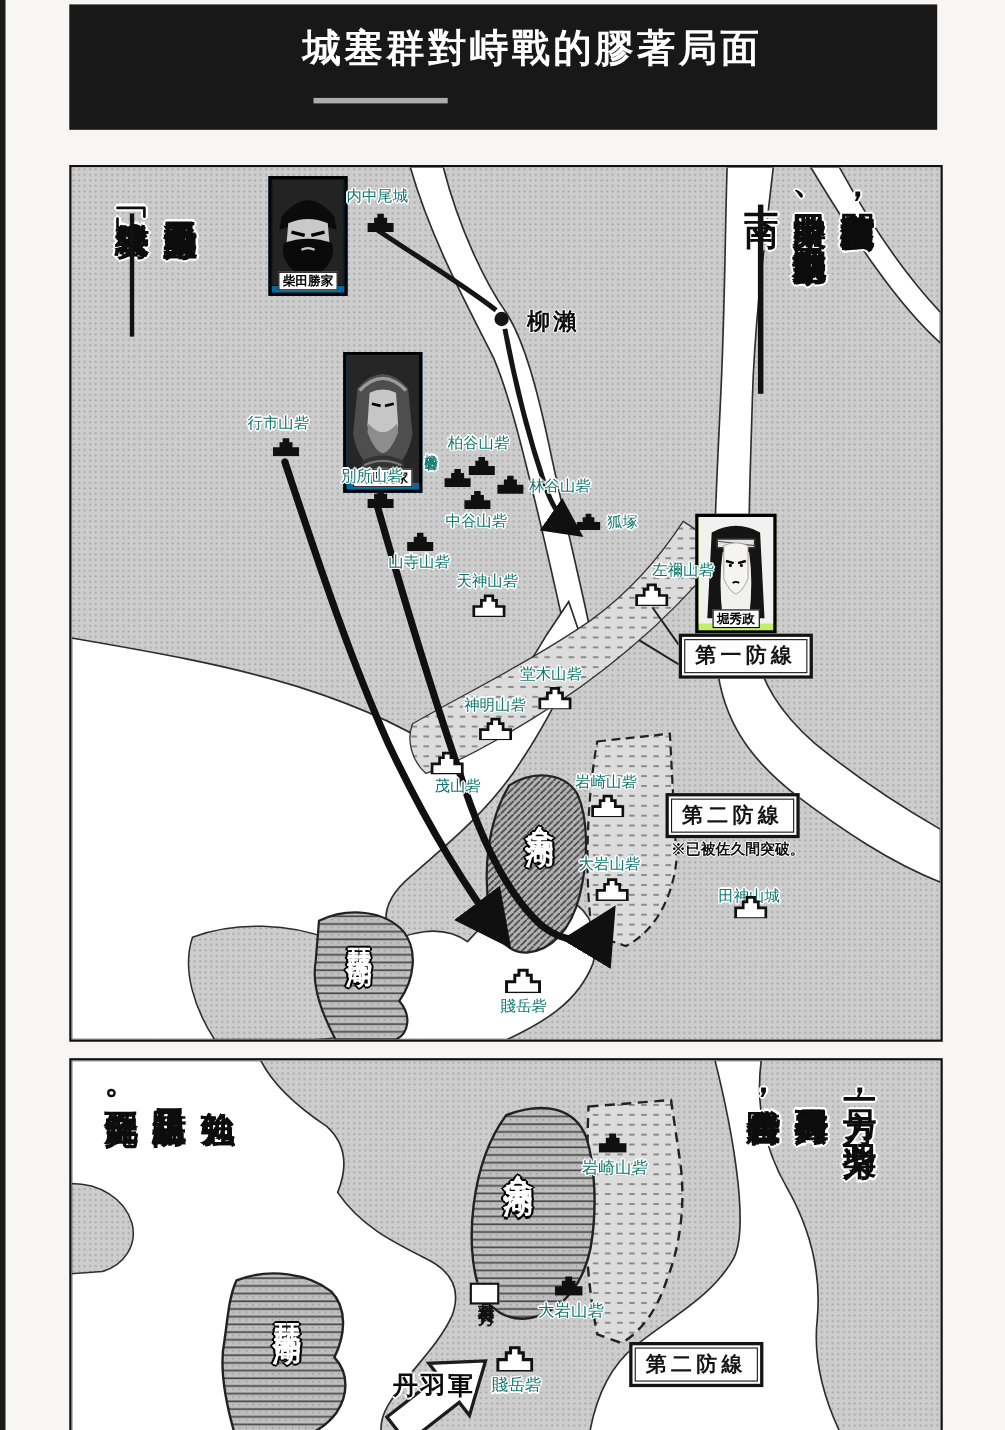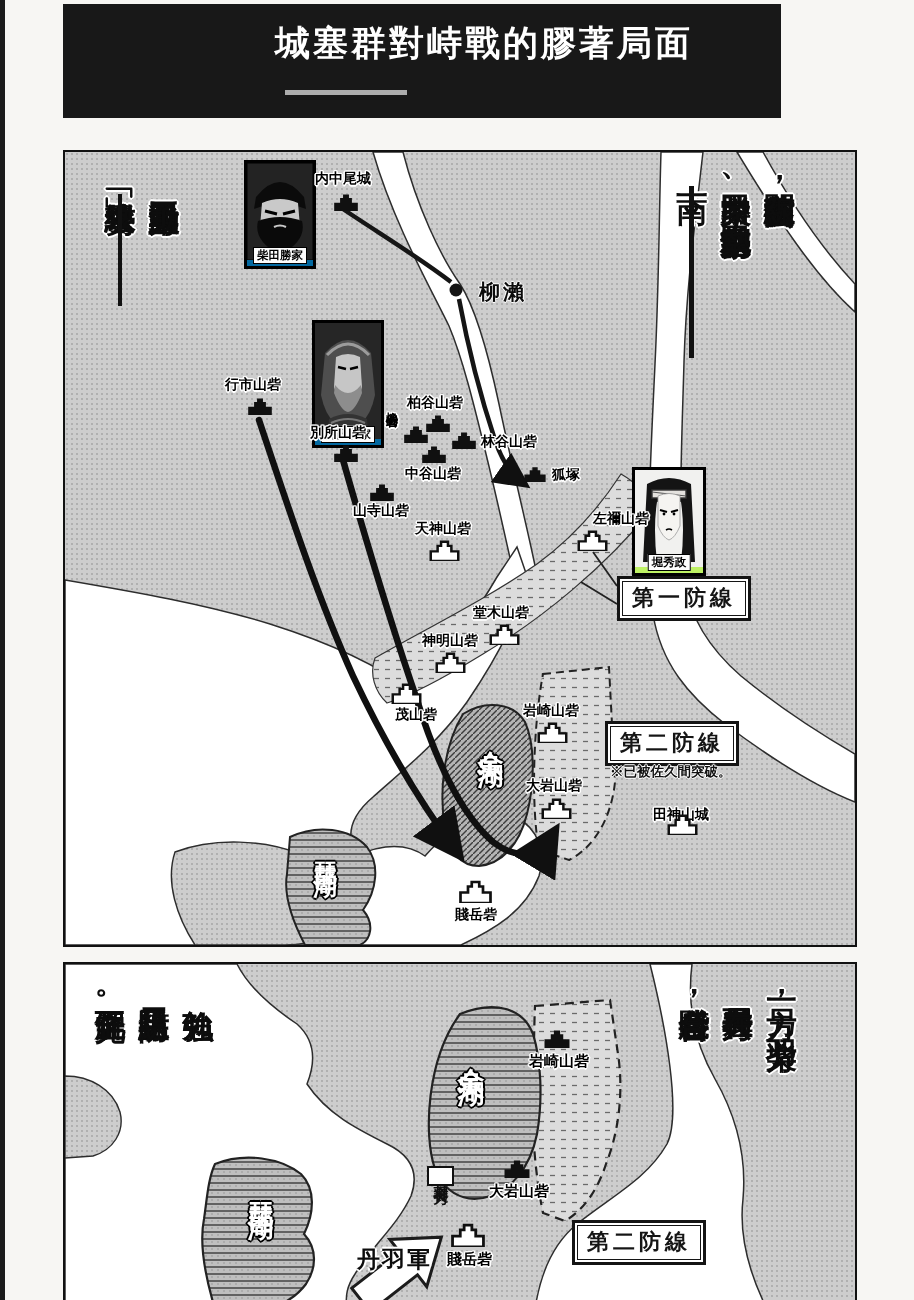--- a/index.html
+++ b/index.html
@@ -2,51 +2,51 @@
 <html><head>
 <meta charset="utf-8">
 <style>
   html,body{margin:0;padding:0;}
   body{width:914px;height:1300px;position:relative;background:#f7f6f3;overflow:hidden;
        font-family:"Liberation Sans",sans-serif;}
   .abs{position:absolute;}
   
   #gutter{left:0;top:0;width:5px;height:1300px;background:#1b1b1b;}
   
-  #banner{left:63px;top:4px;width:718px;height:114px;background:#181818;color:#fff;}
+  #banner{left:63px;top:4px;width:789px;height:114px;background:#181818;color:#fff;}
   #banner .bl{position:absolute;left:212px;font-weight:bold;font-size:35px;letter-spacing:3px;white-space:nowrap;}
   #banner .bl1{top:16px;}
   #banner .bl2{top:66px;}
   .hline{display:inline-block;width:122px;height:5px;background:#adadad;vertical-align:middle;margin-left:10px;}
   
   .panel{border:2.5px solid #111;background:#cfcfcf;overflow:hidden;}
   #panel1{left:63px;top:150px;width:790px;height:793px;}
   #panel2{left:63px;top:962px;width:790px;height:345px;}
   .mapsvg{position:absolute;left:0;top:0;}
   
   .narr{writing-mode:vertical-rl;text-orientation:upright;font-weight:bold;color:#0d0d0d;
         line-height:1.25;
         text-shadow:-2px 0 #fff,2px 0 #fff,0 -2px #fff,0 2px #fff,-1px -1px #fff,1px 1px #fff,-1px 1px #fff,1px -1px #fff;}
   .narr p{margin:0 5px;}
   .vline{display:inline-block;width:4.5px;background:#111;margin-top:16px;}
   
-  .flabel{position:absolute;font-weight:bold;font-size:14px;color:#000000;white-space:nowrap;
+  .flabel{position:absolute;font-weight:normal;font-size:14px;color:#0f766e;white-space:nowrap;
         text-shadow:-1.5px 0 #fff,1.5px 0 #fff,0 -1.5px #fff,0 1.5px #fff,-1px -1px #fff,1px 1px #fff,-1px 1px #fff,1px -1px #fff;}
   .vert{writing-mode:vertical-rl;text-orientation:upright;letter-spacing:1px;}
   .fico{position:absolute;}
   .cb use{fill:#101010;}
   .cw use{fill:#ffffff;stroke:#101010;stroke-width:1.8px;}
   
   .lake{position:absolute;writing-mode:vertical-rl;text-orientation:upright;
         font-family:"Liberation Serif",serif;font-weight:bold;color:#fff;letter-spacing:6px;
         text-shadow:-2px 0 #000,2px 0 #000,0 -2px #000,0 2px #000,-1px -1px #000,1px 1px #000,-1px 1px #000,1px -1px #000;}
   
   .boxlabel{position:absolute;background:#fff;border:3px solid #141414;padding:2px;}
   .boxlabel .inner{display:block;border:1.5px solid #141414;padding:1px 9px 2px 9px;
-        font-family:"Liberation Serif",serif;font-weight:bold;font-size:22px;letter-spacing:4px;
+        font-family:"Liberation Serif",serif;font-weight:bold;font-size:19px;letter-spacing:4px;
         color:#151515;white-space:nowrap;}
   .note{position:absolute;font-weight:bold;font-size:13.5px;color:#111;white-space:nowrap;
         text-shadow:-1px 0 #fff,1px 0 #fff,0 -1px #fff,0 1px #fff;}
   
   .portrait{position:absolute;border:3px solid #000;background:#0369a1;}
   .portrait svg{display:block;}
   .pname{position:absolute;left:50%;bottom:2px;transform:translateX(-50%);background:#fdfdfd;
          border:1px solid #000;font-family:"Liberation Serif",serif;font-weight:bold;
          font-size:11.5px;padding:0 3px;white-space:nowrap;color:#000;}
   

